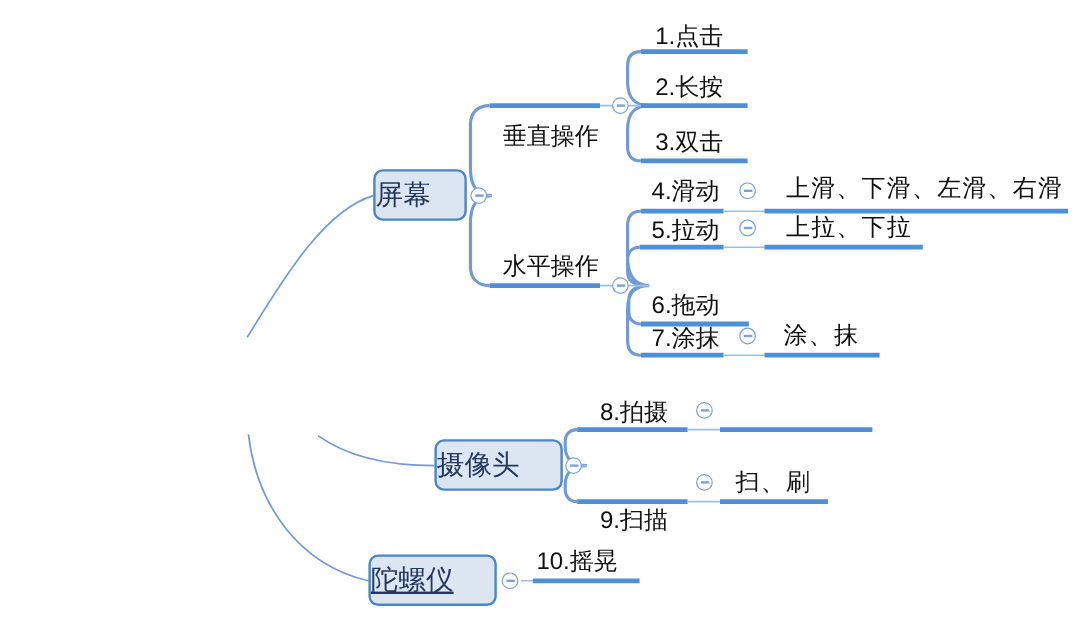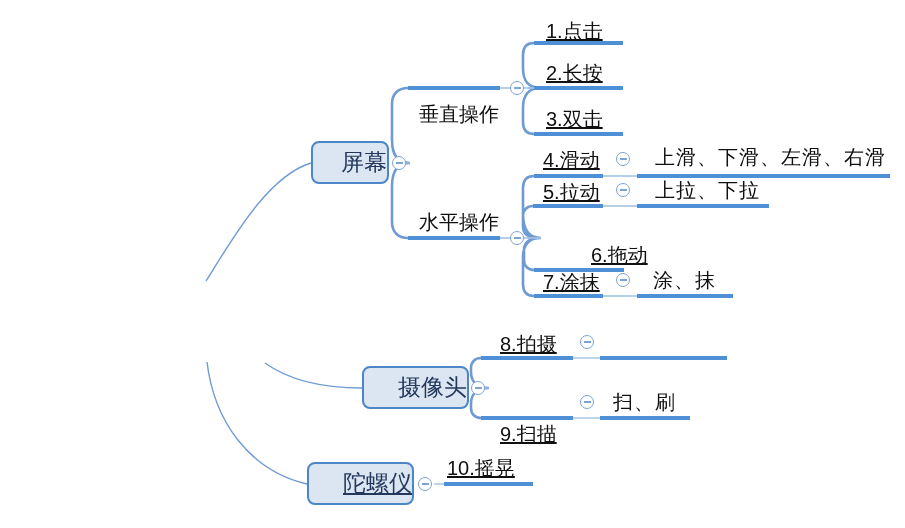--- a/index.html
+++ b/index.html
@@ -14,21 +14,21 @@
   svg.wires{position:absolute;left:0;top:0;width:905px;height:528px;pointer-events:none;}
 
   
   .box{
     position:absolute;
     box-sizing:border-box;
     background:#dce6f2;
     border:2px solid #4a86c8;
     border-radius:9px;
     color:#23385c;
-    display:flex;align-items:center;justify-content:flex-end;
+    display:flex;align-items:center;justify-content:flex-start;
     white-space:nowrap;
   }
   .box.root{
     left:14px;top:279px;width:296px;height:84px;
     border-width:4px;border-radius:18px;
     font-size:37px;font-weight:bold;letter-spacing:1px;
     color:#2a4c7d;
   }
   .box.l1{
     font-size:23px;
@@ -40,21 +40,21 @@
 
   
   .label{
     position:absolute;
     white-space:nowrap;
     color:#101010;
     font-size:20px;
     line-height:1;
   }
   .label.l2{font-size:20px;}
-  .label.leaf{font-size:20px;text-decoration:underline;}
+  .label.leaf{font-size:20px;}
   .label.detail{font-size:20px;letter-spacing:1px;}
 
   
   .toggle{
     position:absolute;
     width:14px;height:14px;
     border:1.4px solid #7ba3d4;
     border-radius:50%;
     box-sizing:border-box;
     background:#ffffff;
@@ -187,21 +187,21 @@
   <div class="label leaf" style="left:546px;top:21px;">1.点击</div>
   <div class="label leaf" style="left:546px;top:63px;">2.长按</div>
   <div class="label leaf" style="left:546px;top:109px;">3.双击</div>
 
   <div class="label leaf" style="left:543px;top:150px;">4.滑动</div>
   <div class="label detail" style="left:655px;top:147px;">上滑、下滑、左滑、右滑</div>
 
   <div class="label leaf" style="left:543px;top:182px;">5.拉动</div>
   <div class="label detail" style="left:655px;top:180px;">上拉、下拉</div>
 
-  <div class="label leaf" style="left:543px;top:245px;margin-left:48px;">6.拖动</div>
+  <div class="label leaf" style="left:543px;top:245px;">6.拖动</div>
 
   <div class="label leaf" style="left:543px;top:272px;">7.涂抹</div>
   <div class="label detail" style="left:653px;top:270px;">涂、抹</div>
 
   <div class="label leaf" style="left:500px;top:334px;">8.拍摄</div>
 
   <div class="label leaf" style="left:500px;top:394px;margin-top:30px;">9.扫描</div>
   <div class="label detail" style="left:613px;top:392px;">扫、刷</div>
 
   <div class="label leaf" style="left:447px;top:458px;">10.摇晃</div>

